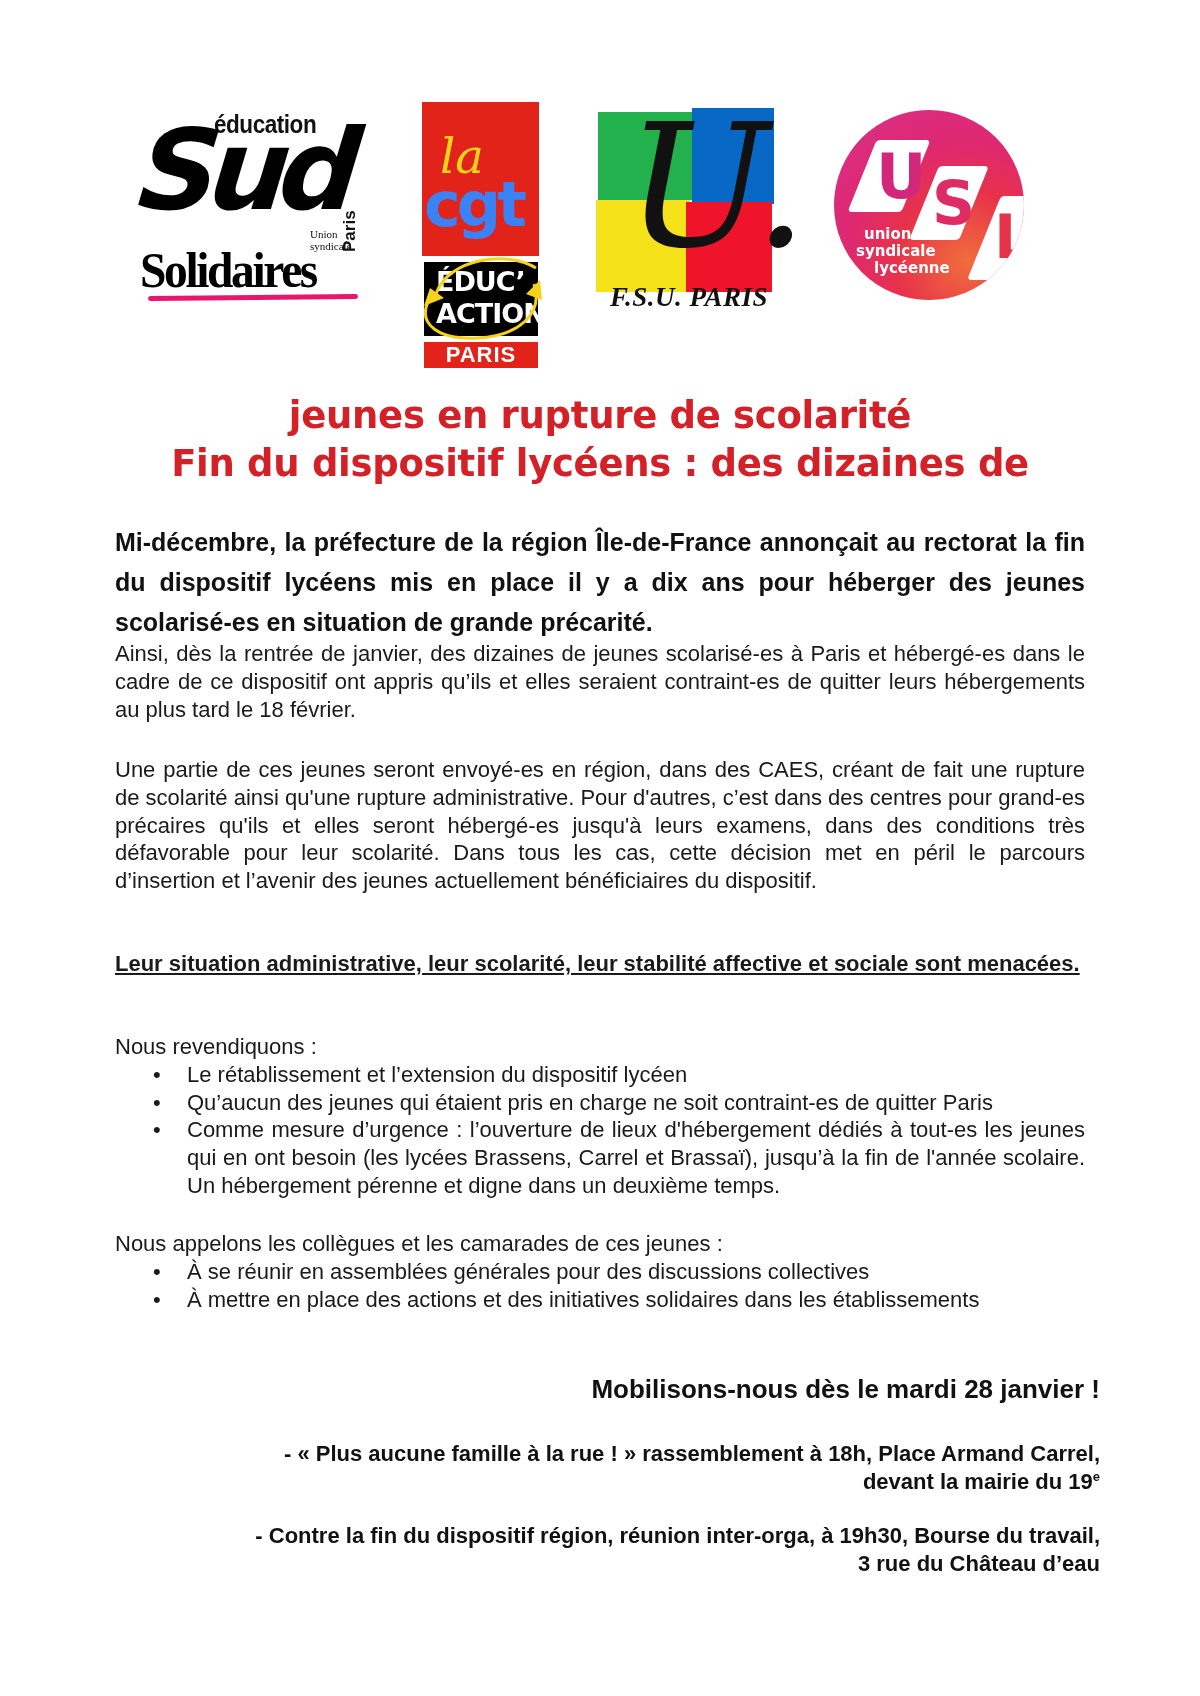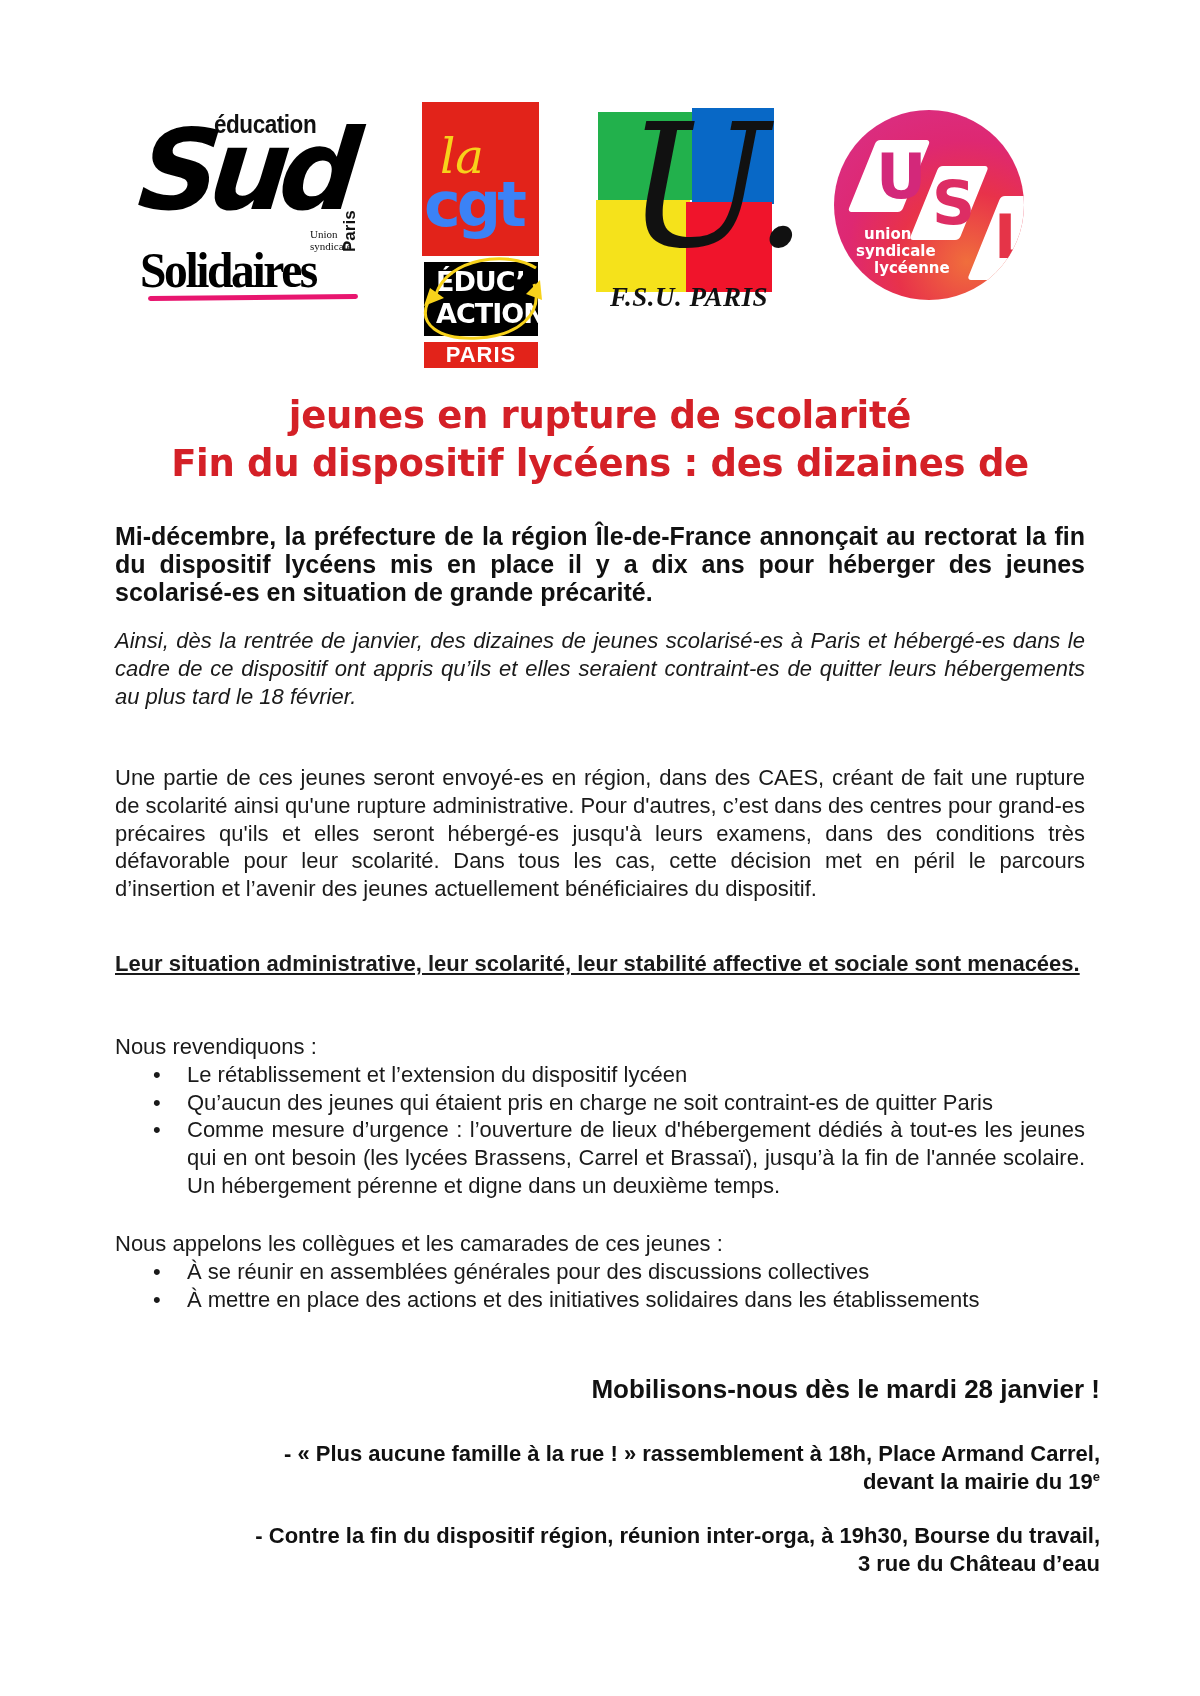--- a/index.html
+++ b/index.html
@@ -47,23 +47,23 @@
     .usl .ll { left: 150px; top: 86px; width: 46px; height: 84px; transform: skewX(-22deg); }
     .usl .tu { left: 42px; top: 30px; font-size: 62px; color: #d3287a; }
     .usl .ts { left: 98px; top: 58px; font-size: 60px; color: #dd2d64; }
     .usl .tl { left: 160px; top: 92px; font-size: 60px; color: #e53448; }
     .usl .txt { position: absolute; left: 22px; top: 116px; color: #fff; font-weight: bold; font-size: 15px; line-height: 17px; font-family: "DejaVu Sans", sans-serif; text-align: left; }
 
     
     .title { position: absolute; left: 100px; top: 392px; width: 1000px; text-align: center; color: #d42027; font-family: "DejaVu Sans", sans-serif; font-weight: bold; font-size: 37px; line-height: 48px; letter-spacing: -0.3px; }
 
     .doc { position: absolute; left: 115px; width: 970px; font-size: 22px; line-height: 27.8px; text-align: justify; color: #1a1a1a; }
-    .lead { top: 522px; font-weight: bold; font-size: 25px; line-height: 28px; color: #111; }
-    .p1 { top: 627px; font-style: italic; }
-    .p2 { top: 756px; margin-top: 8px; }
+    .lead { top: 522px; font-weight: bold; font-size: 25px; line-height: 40px; color: #111; }
+    .p1 { top: 640px; }
+    .p2 { top: 756px; }
     .p3 { top: 950px; font-weight: bold; text-decoration: underline; }
     .p4 { top: 1033px; }
     .p5 { top: 1230px; }
     .doc ul { list-style: none; padding-left: 72px; margin: 0; }
     .doc li { position: relative; text-align: left; }
     .doc li .bullet { position: absolute; left: -34px; top: 0; }
 
     .center { position: absolute; left: 100px; width: 1000px; text-align: right; font-weight: bold; color: #111; }
     .mobil { top: 1374px; font-size: 26px; }
     .ev1 { top: 1440px; font-size: 22px; line-height: 28px; }

